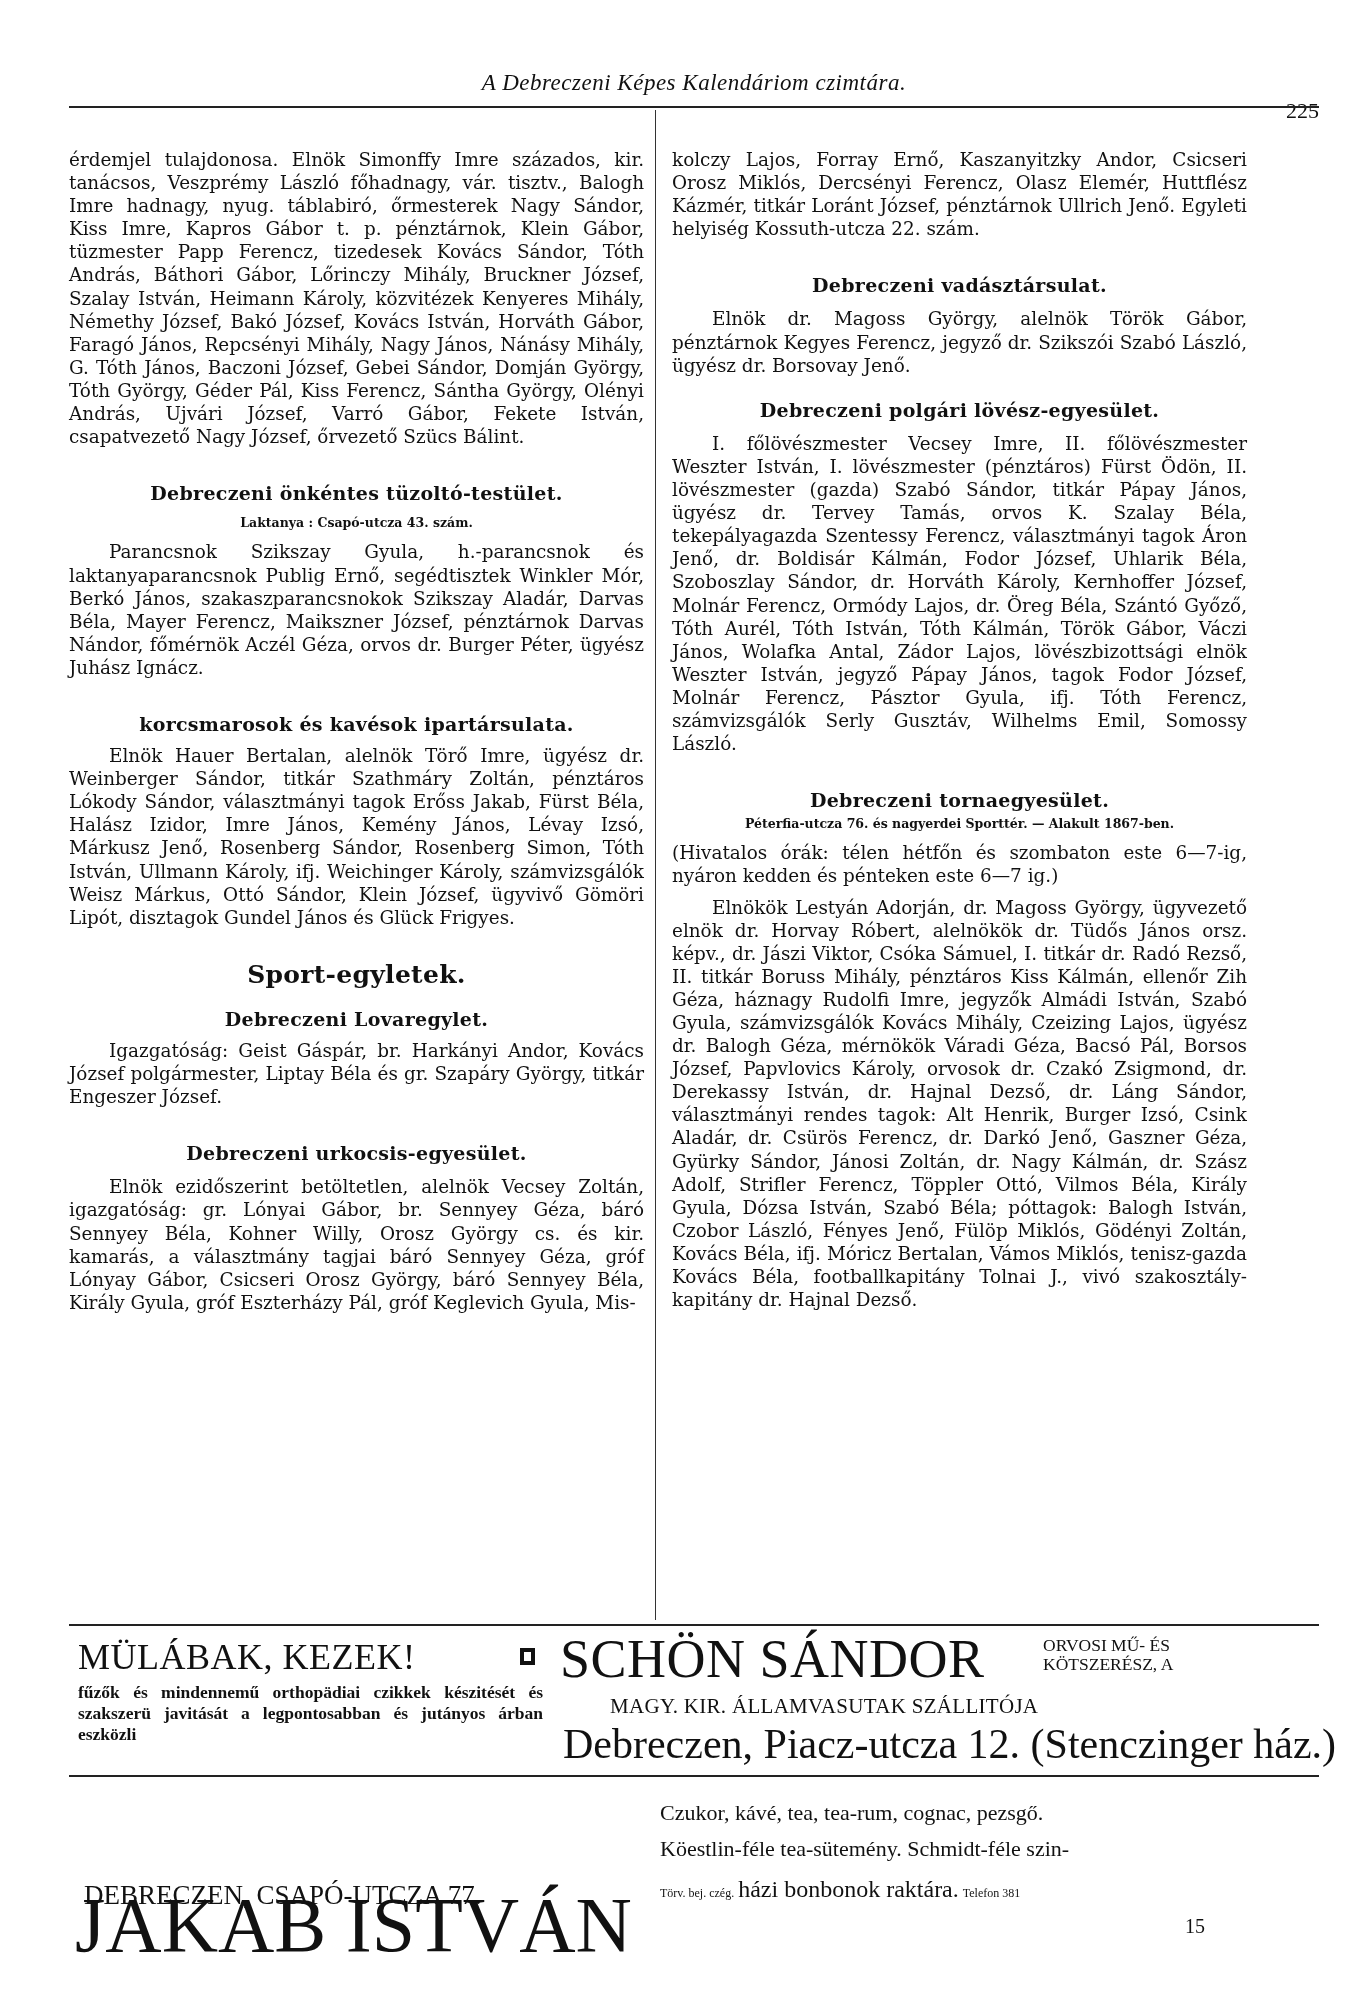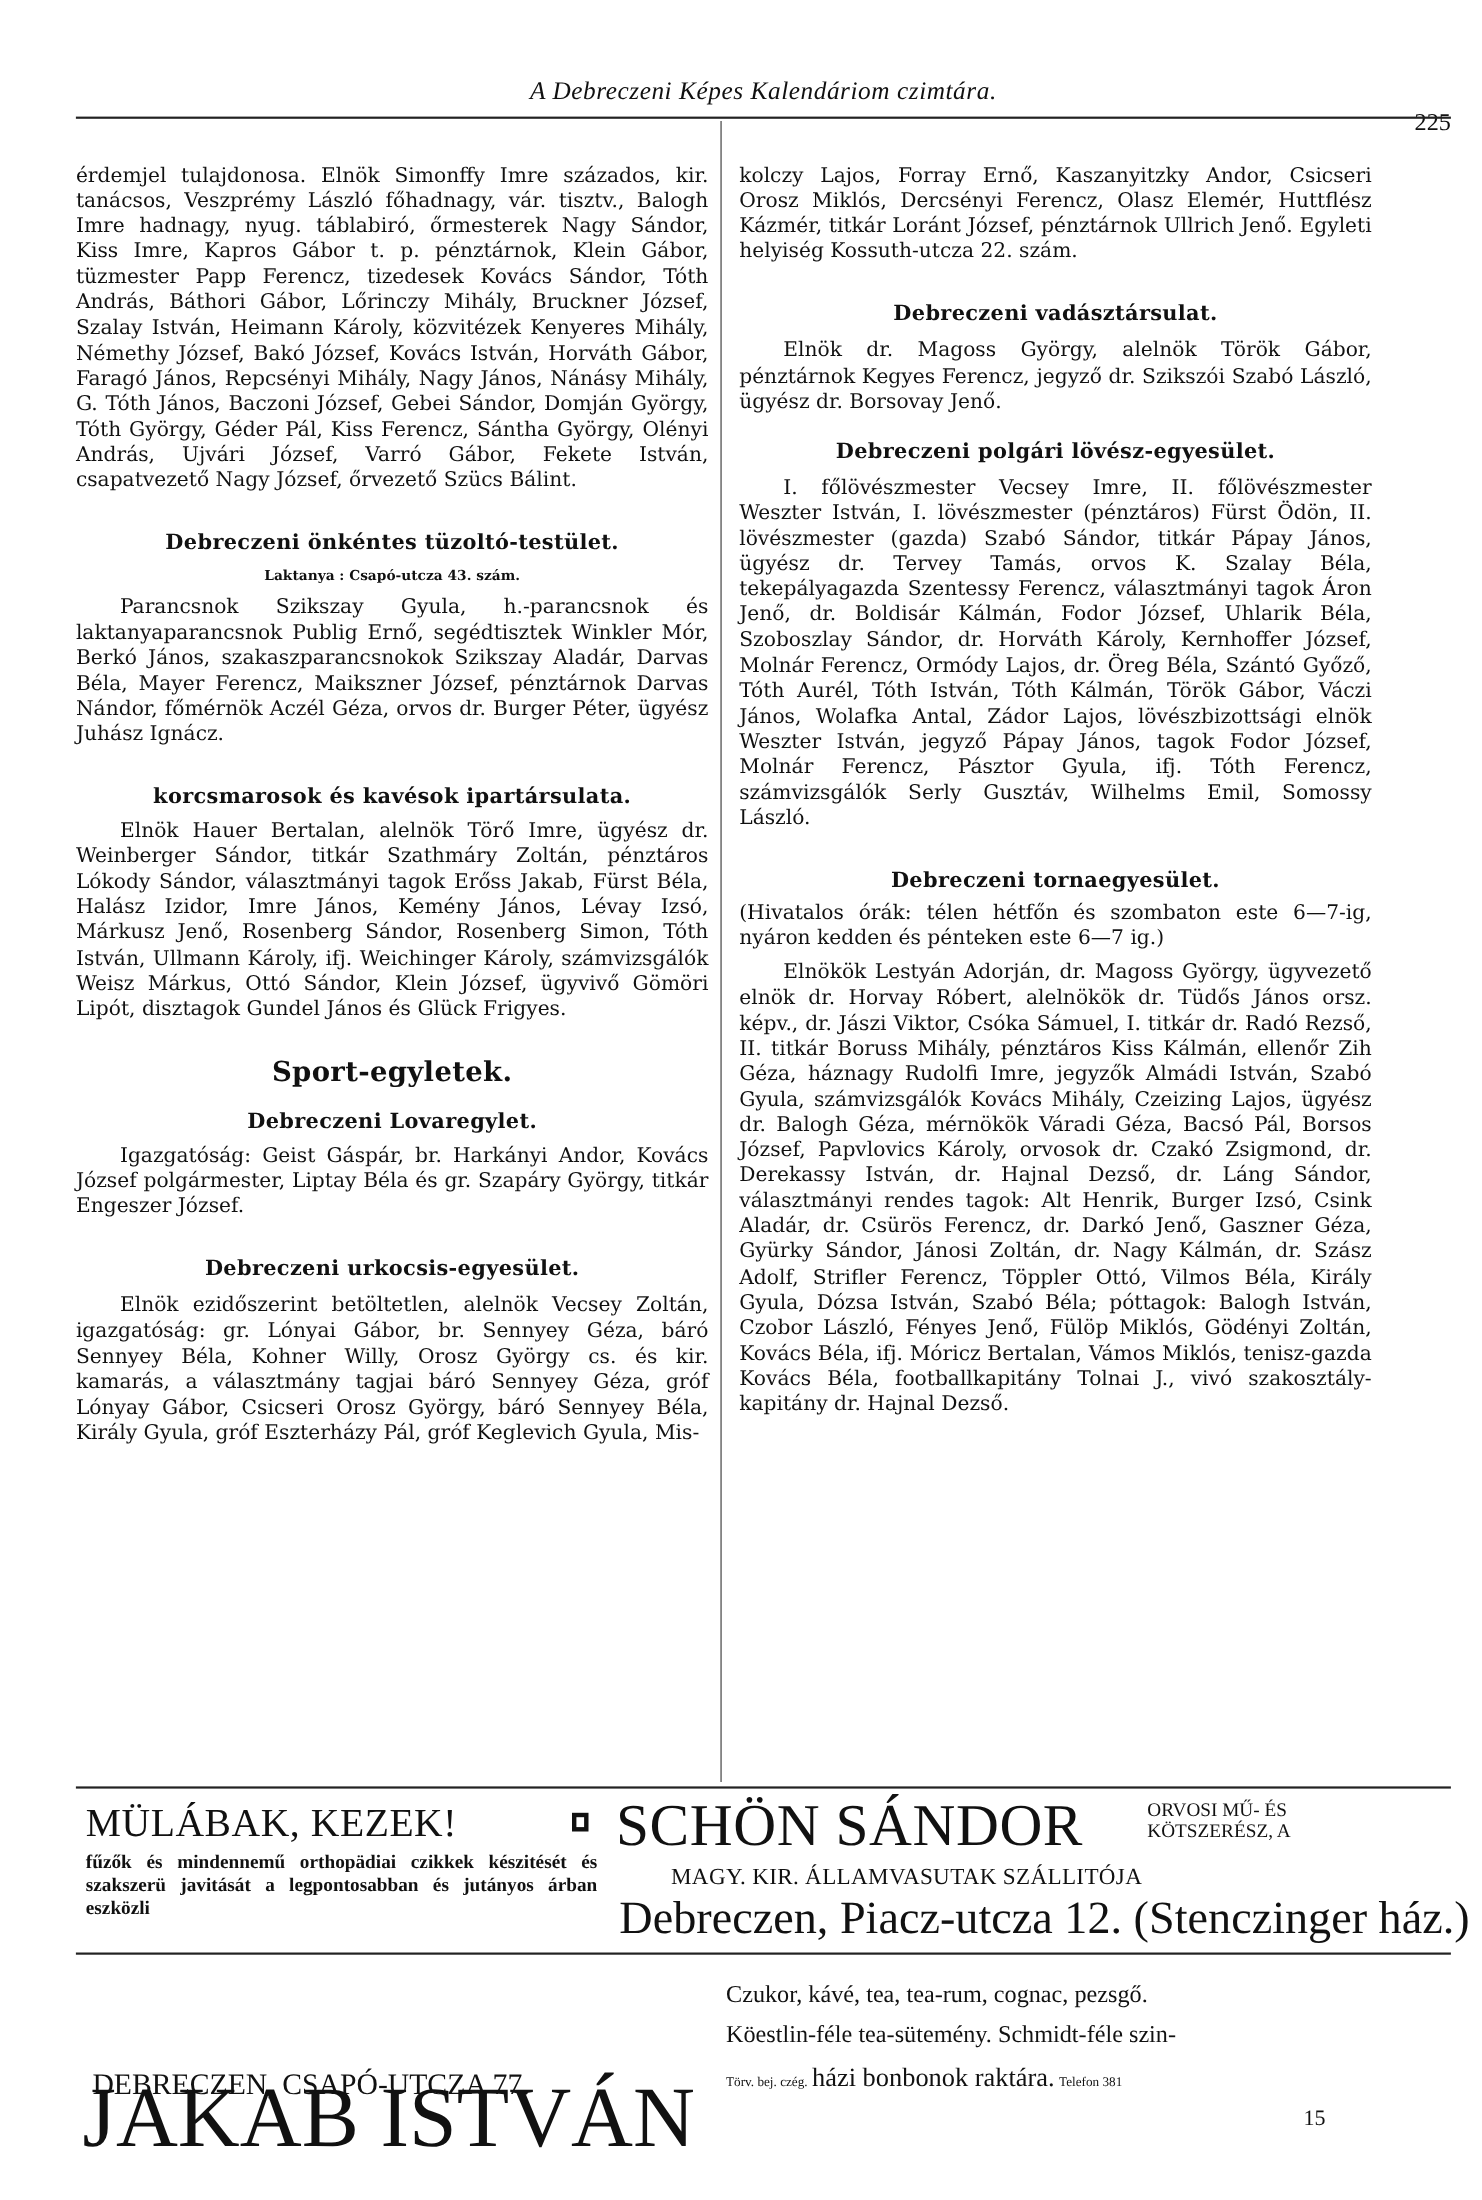--- a/index.html
+++ b/index.html
@@ -75,20 +75,21 @@
   <div class="gap-l"></div>
   <p class="sec-title">Debreczeni vadásztársulat.</p>
   <div style="height:10px"></div>
   <p class="indent">Elnök dr. Magoss György, alelnök Török Gábor, pénztárnok Kegyes Ferencz, jegyző dr. Szikszói Szabó László, ügyész dr. Borsovay Jenő.</p>
   <div class="gap-m"></div>
   <p class="sec-title">Debreczeni polgári lövész-egyesület.</p>
   <div style="height:10px"></div>
   <p class="indent">I. főlövészmester Vecsey Imre, II. főlövészmester Weszter István, I. lövészmester (pénztáros) Fürst Ödön, II. lövészmester (gazda) Szabó Sándor, titkár Pápay János, ügyész dr. Tervey Tamás, orvos K. Szalay Béla, tekepályagazda Szentessy Ferencz, választmányi tagok Áron Jenő, dr. Boldisár Kálmán, Fodor József, Uhlarik Béla, Szoboszlay Sándor, dr. Horváth Károly, Kernhoffer József, Molnár Ferencz, Ormódy Lajos, dr. Öreg Béla, Szántó Győző, Tóth Aurél, Tóth István, Tóth Kálmán, Török Gábor, Váczi János, Wolafka Antal, Zádor Lajos, lövészbizottsági elnök Weszter István, jegyző Pápay János, tagok Fodor József, Molnár Ferencz, Pásztor Gyula, ifj. Tóth Ferencz, számvizsgálók Serly Gusztáv, Wilhelms Emil, Somossy László.</p>
   <div class="gap-l"></div>
   <p class="sec-title">Debreczeni tornaegyesület.</p>
+  <p class="sec-sub">Péterfia-utcza 76. és nagyerdei Sporttér. — Alakult 1867-ben.</p>
   <div style="height:6px"></div>
   <p class="cont">(Hivatalos órák: télen hétfőn és szombaton este 6—7-ig, nyáron kedden és pénteken este 6—7 ig.)</p>
   <div style="height:8px"></div>
   <p class="indent">Elnökök Lestyán Adorján, dr. Magoss György, ügyvezető elnök dr. Horvay Róbert, alelnökök dr. Tüdős János orsz. képv., dr. Jászi Viktor, Csóka Sámuel, I. titkár dr. Radó Rezső, II. titkár Boruss Mihály, pénztáros Kiss Kálmán, ellenőr Zih Géza, háznagy Rudolfi Imre, jegyzők Almádi István, Szabó Gyula, számvizsgálók Kovács Mihály, Czeizing Lajos, ügyész dr. Balogh Géza, mérnökök Váradi Géza, Bacsó Pál, Borsos József, Papvlovics Károly, orvosok dr. Czakó Zsigmond, dr. Derekassy István, dr. Hajnal Dezső, dr. Láng Sándor, választmányi rendes tagok: Alt Henrik, Burger Izsó, Csink Aladár, dr. Csürös Ferencz, dr. Darkó Jenő, Gaszner Géza, Gyürky Sándor, Jánosi Zoltán, dr. Nagy Kálmán, dr. Szász Adolf, Strifler Ferencz, Töppler Ottó, Vilmos Béla, Király Gyula, Dózsa István, Szabó Béla; póttagok: Balogh István, Czobor László, Fényes Jenő, Fülöp Miklós, Gödényi Zoltán, Kovács Béla, ifj. Móricz Bertalan, Vámos Miklós, tenisz-gazda Kovács Béla, footballkapitány Tolnai J., vivó szakosztály-kapitány dr. Hajnal Dezső.</p>
 </div>
 
 <div class="ad-rule" style="top:1624px"></div>
 
 <div class="ad ad1-title">MÜLÁBAK, KEZEK!</div>
 <div class="ad ad1-body">fűzők és mindennemű orthopädiai czikkek készitését és szakszerü javitását a legpontosabban és jutányos árban eszközli</div>

